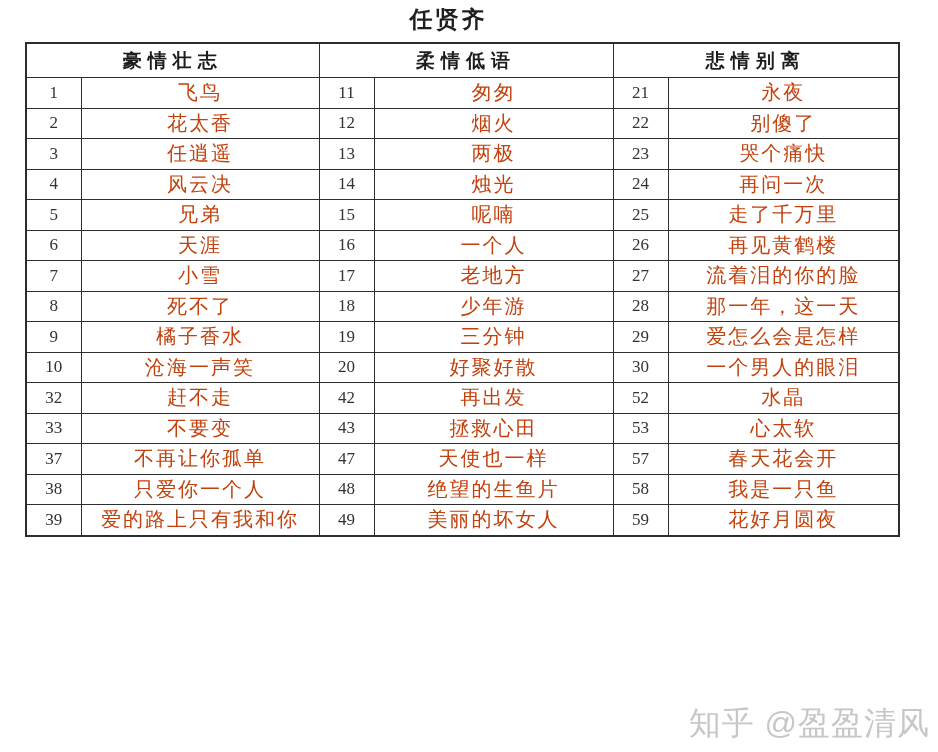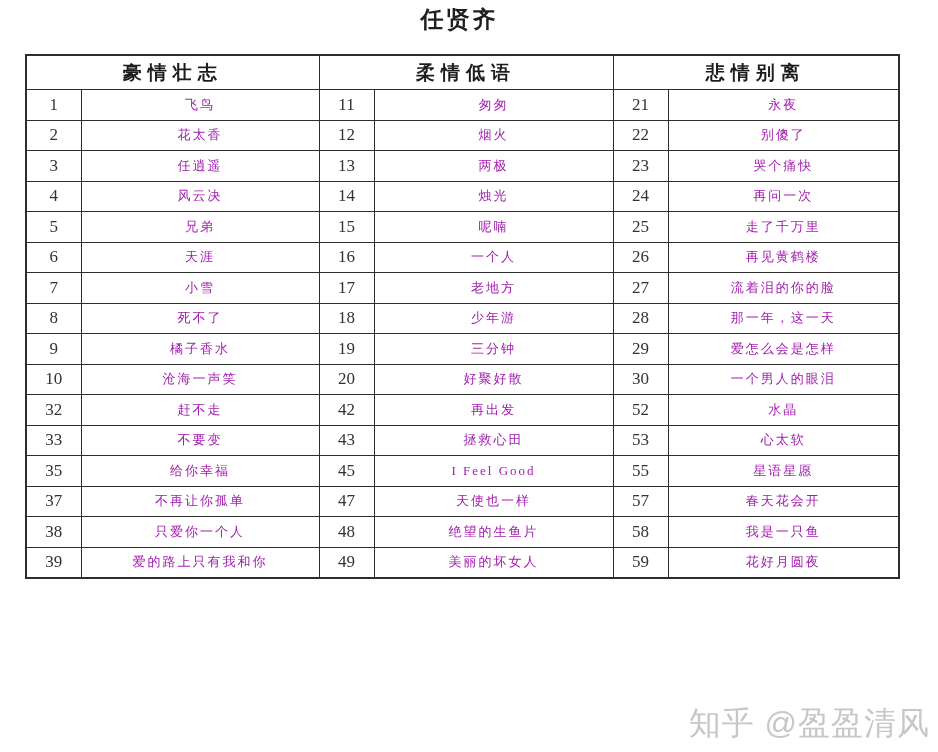--- a/index.html
+++ b/index.html
@@ -13,32 +13,32 @@
   }
   .page {
     position: relative;
     width: 938px;
     height: 752px;
     background: #ffffff;
   }
   .page-title {
     position: absolute;
     top: 4px;
-    left: 23px;
+    left: 12px;
     width: 873px;
     text-align: center;
     font-size: 23px;
     font-weight: bold;
     letter-spacing: 3px;
     color: #1f1f1f;
     margin: 0;
   }
   table.song-table {
     position: absolute;
-    top: 54px;
+    top: 42px;
     left: 25px;
     width: 873px;
     border-collapse: collapse;
     table-layout: fixed;
     border: 2px solid #2d2d2d;
   }
   table.song-table td, table.song-table th {
     border: 1.5px solid #2d2d2d;
     padding: 0;
     text-align: center;
@@ -53,22 +53,22 @@
     color: #1d1d1d;
   }
   tr.data-row td {
     height: 29.5px;
   }
   td.num-cell {
     font-size: 17px;
     color: #333333;
   }
   td.song-cell {
-    font-size: 13px;
-    color: #a21caf;
+    font-size: 20px;
+    color: #c2410c;
     letter-spacing: 2px;
   }
   .watermark {
     position: absolute;
     top: 702px;
     right: 8px;
     font-size: 32px;
     letter-spacing: 1px;
     color: #c7c7c7;
     font-family: "Liberation Sans", "DejaVu Sans", sans-serif;
@@ -186,28 +186,20 @@
         </tr>
         <tr class="data-row">
           <td class="num-cell">33</td>
           <td class="song-cell">不要变</td>
           <td class="num-cell">43</td>
           <td class="song-cell">拯救心田</td>
           <td class="num-cell">53</td>
           <td class="song-cell">心太软</td>
         </tr>
         <tr class="data-row">
-          <td class="num-cell">35</td>
-          <td class="song-cell">给你幸福</td>
-          <td class="num-cell">45</td>
-          <td class="song-cell">I Feel Good</td>
-          <td class="num-cell">55</td>
-          <td class="song-cell">星语星愿</td>
-        </tr>
-        <tr class="data-row">
           <td class="num-cell">37</td>
           <td class="song-cell">不再让你孤单</td>
           <td class="num-cell">47</td>
           <td class="song-cell">天使也一样</td>
           <td class="num-cell">57</td>
           <td class="song-cell">春天花会开</td>
         </tr>
         <tr class="data-row">
           <td class="num-cell">38</td>
           <td class="song-cell">只爱你一个人</td>

